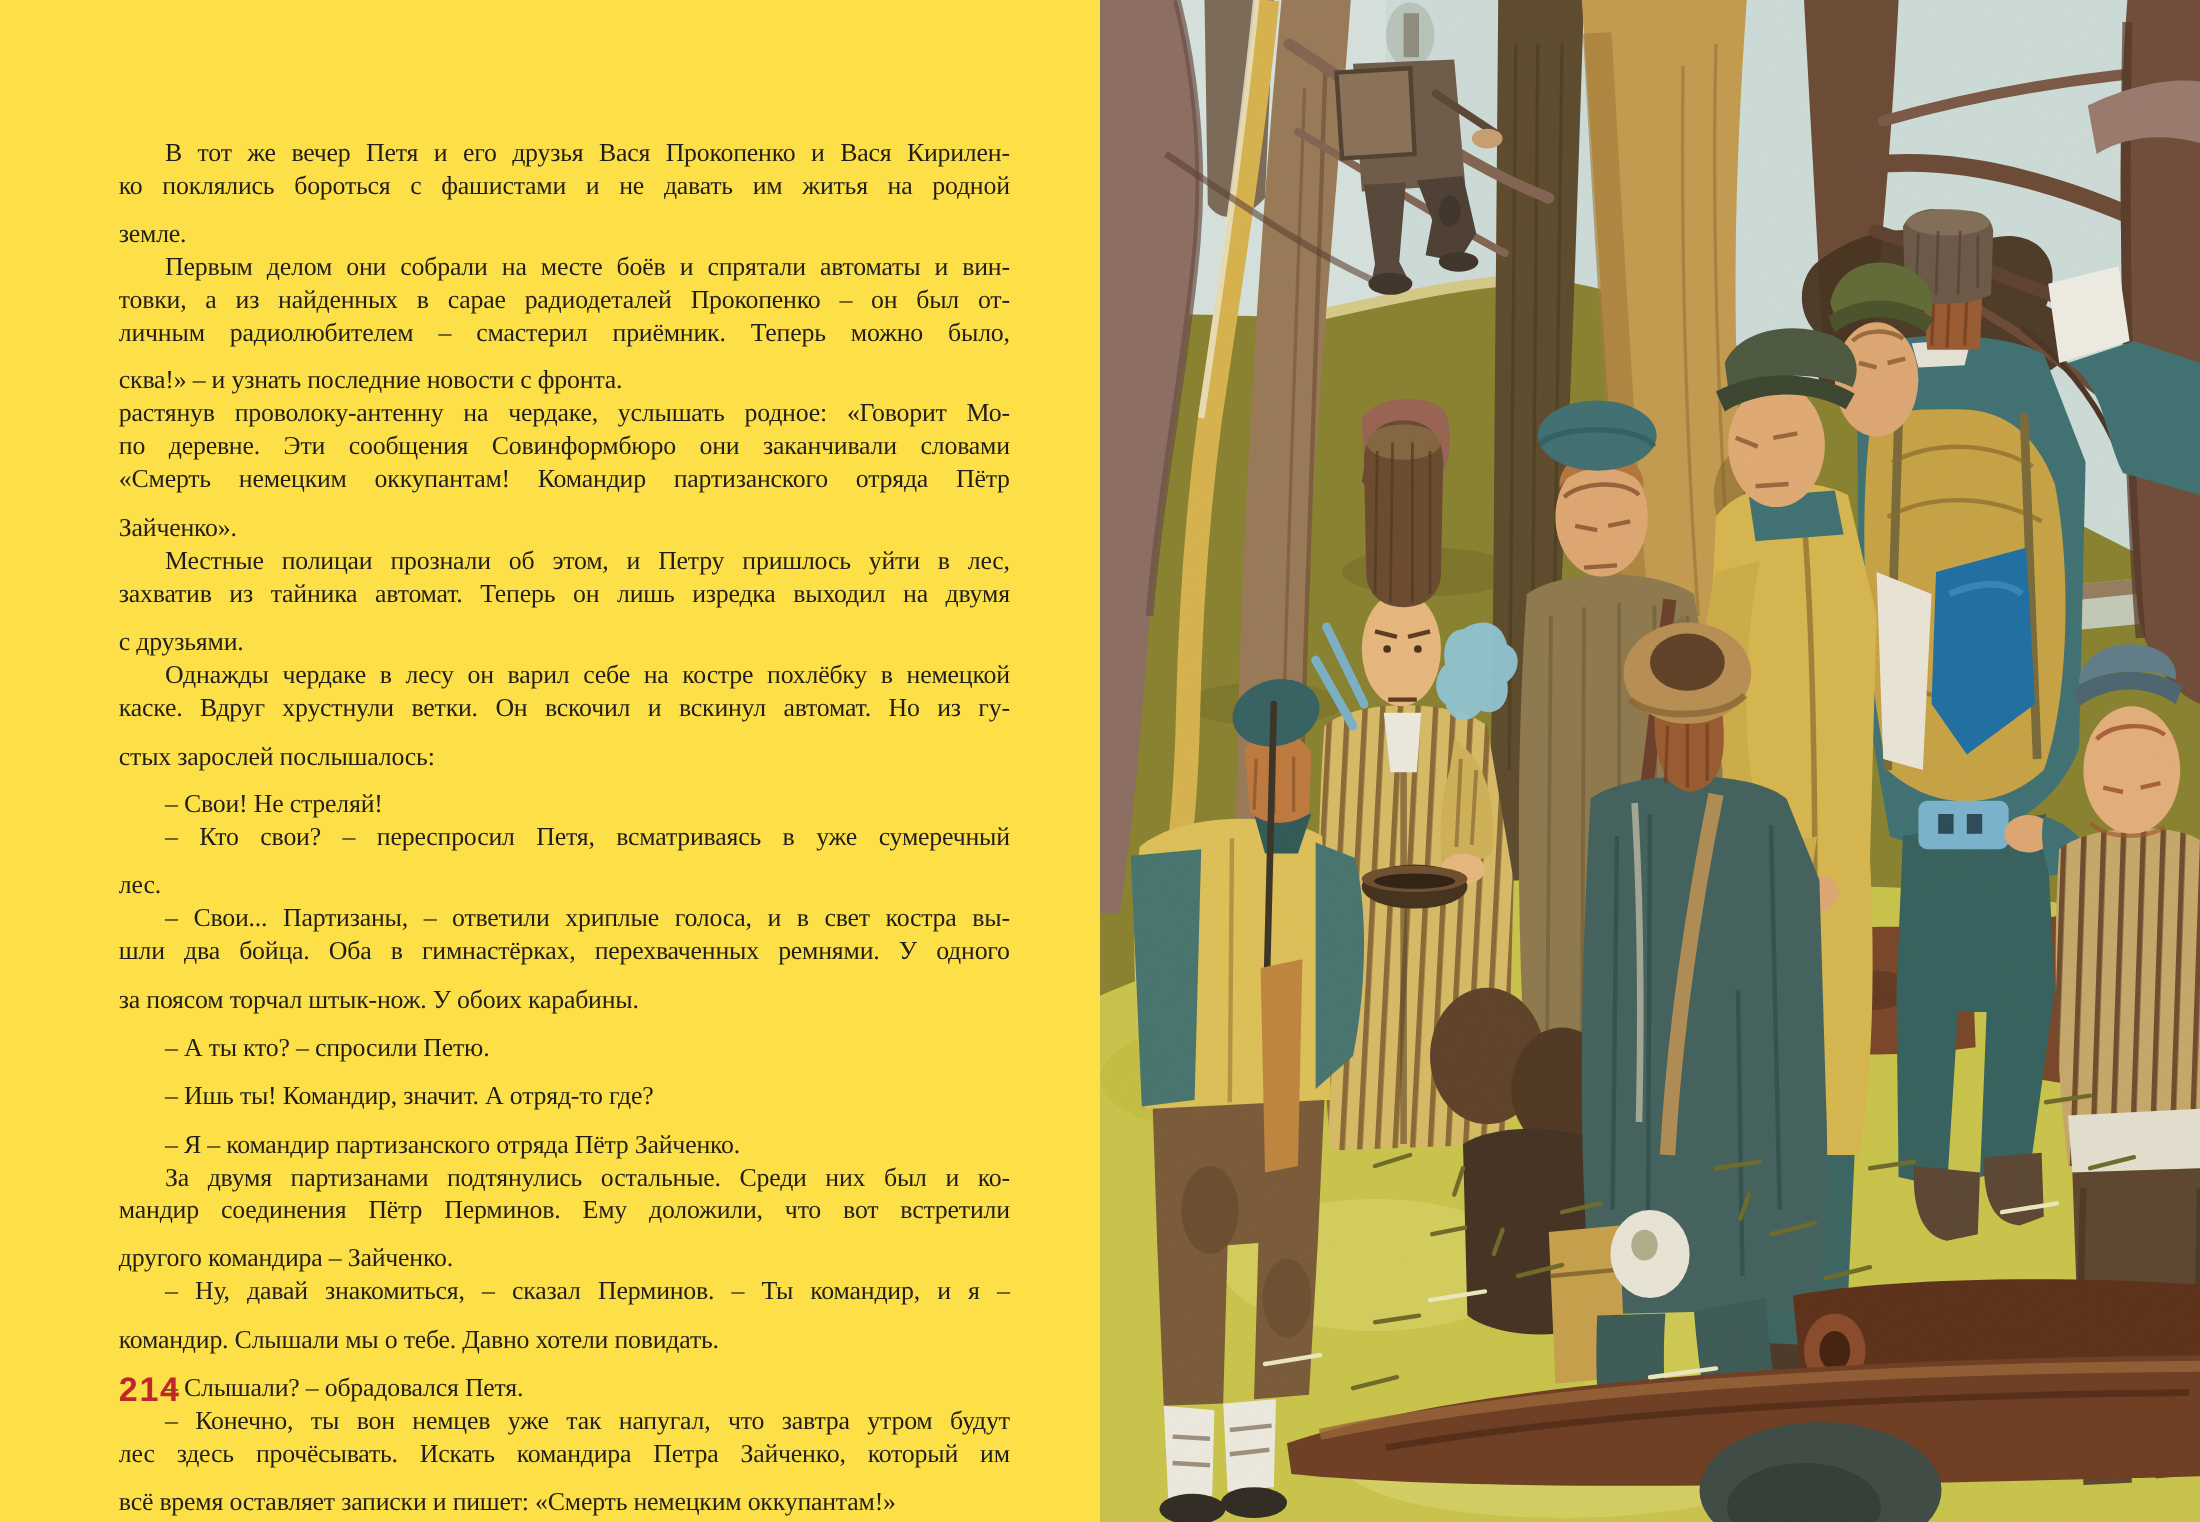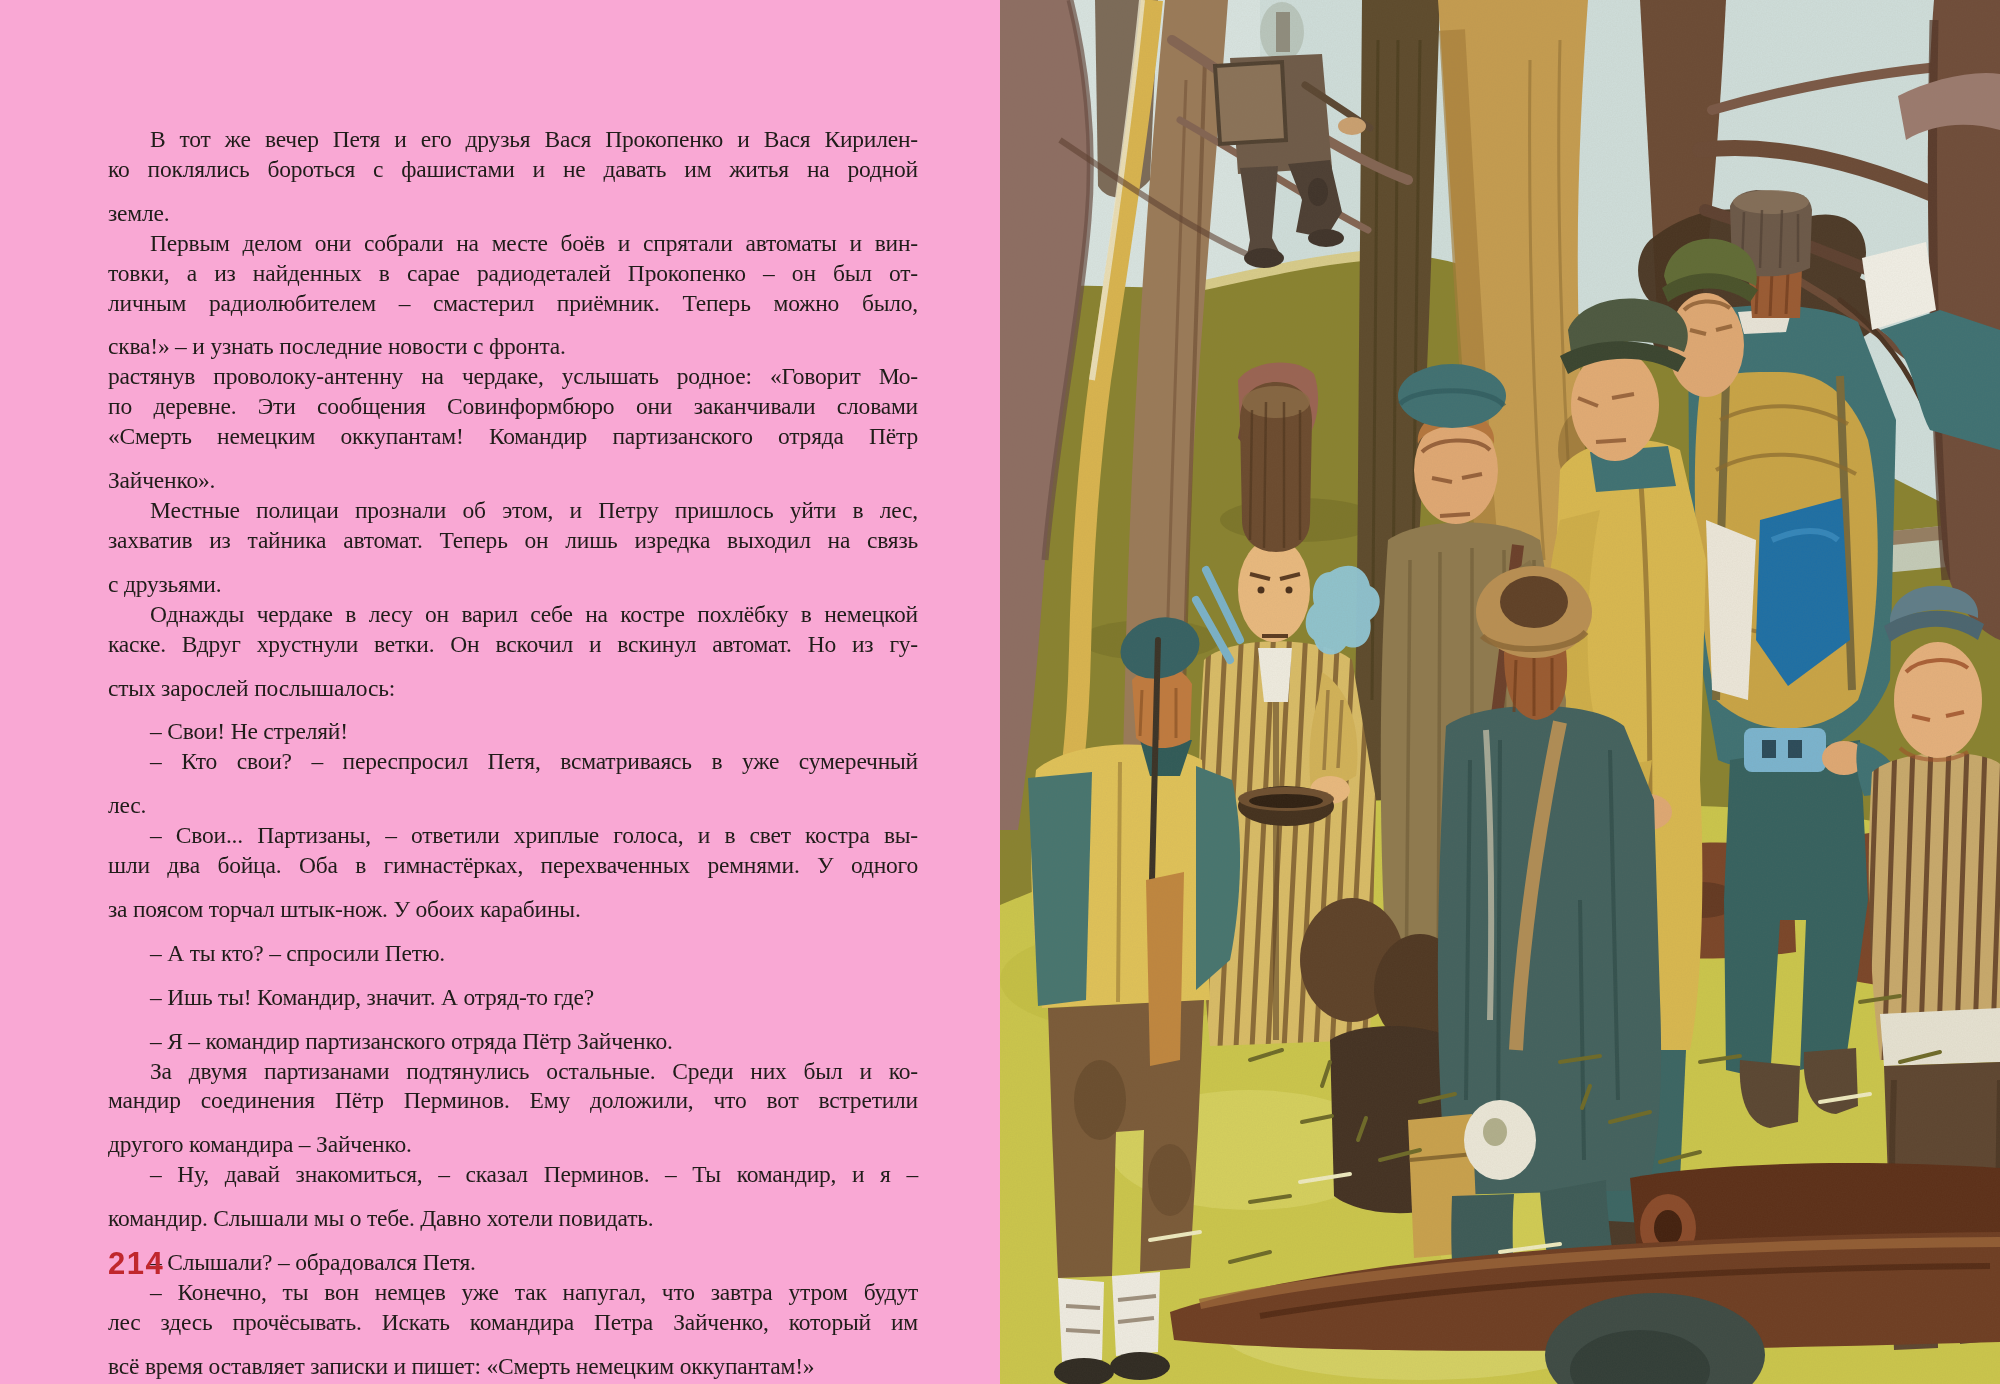--- a/index.html
+++ b/index.html
@@ -1,20 +1,20 @@
 <!DOCTYPE html>
 <html><head>
 <meta charset="utf-8">
 <style>
   html,body{margin:0;padding:0;}
   body{
     width:2000px;height:1384px;position:relative;overflow:hidden;
     background:#ffffff;font-family:"Liberation Serif", serif;
   }
-  .page-left{position:absolute;left:0;top:0;width:1092px;height:1384px;background:#f9a8d4;}
+  .page-left{position:absolute;left:0;top:0;width:1092px;height:1384px;background:#fde047;}
   .text-block{
     position:absolute;left:108px;top:125px;width:810px;
     color:#201d1a;font-size:23.5px;line-height:29.9px;letter-spacing:-0.2px;
   }
   .para{margin:0;padding:0;}
   .line{white-space:nowrap;text-align:justify;text-align-last:justify;}
   .line.last{text-align-last:left;margin-top:14px;}
   .line.first{text-indent:42px;}
   .page-number{
     position:absolute;left:108px;top:1246px;width:810px;
@@ -41,21 +41,21 @@
         <div class="line last">сква!» – и узнать последние новости с фронта.</div>
         <div class="line">растянув проволоку-антенну на чердаке, услышать родное: «Говорит Мо-</div>
       </div>
       <div class="para">
         <div class="line">по деревне. Эти сообщения Совинформбюро они заканчивали словами</div>
         <div class="line">«Смерть немецким оккупантам! Командир партизанского отряда Пётр</div>
         <div class="line last">Зайченко».</div>
       </div>
       <div class="para">
         <div class="line first">Местные полицаи прознали об этом, и Петру пришлось уйти в лес,</div>
-        <div class="line">захватив из тайника автомат. Теперь он лишь изредка выходил на связь</div>
+        <div class="line">захватив из тайника автомат. Теперь он лишь изредка выходил на двумя</div>
         <div class="line last">с друзьями.</div>
       </div>
       <div class="para">
         <div class="line first">Однажды чердаке в лесу он варил себе на костре похлёбку в немецкой</div>
         <div class="line">каске. Вдруг хрустнули ветки. Он вскочил и вскинул автомат. Но из гу-</div>
         <div class="line last">стых зарослей послышалось:</div>
       </div>
       <div class="para">
         <div class="line first last">– Свои! Не стреляй!</div>
       </div>

